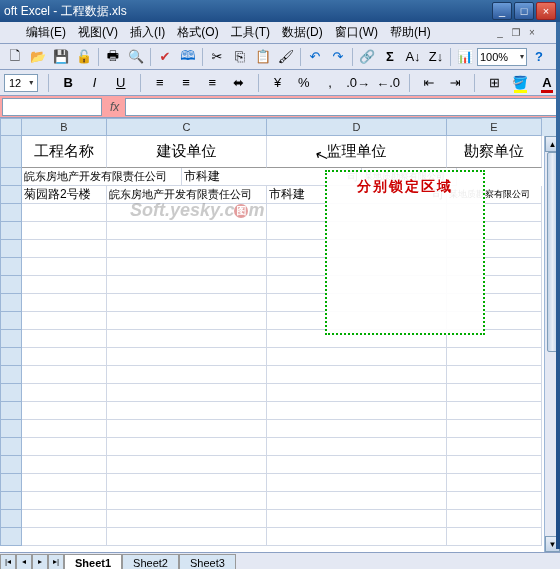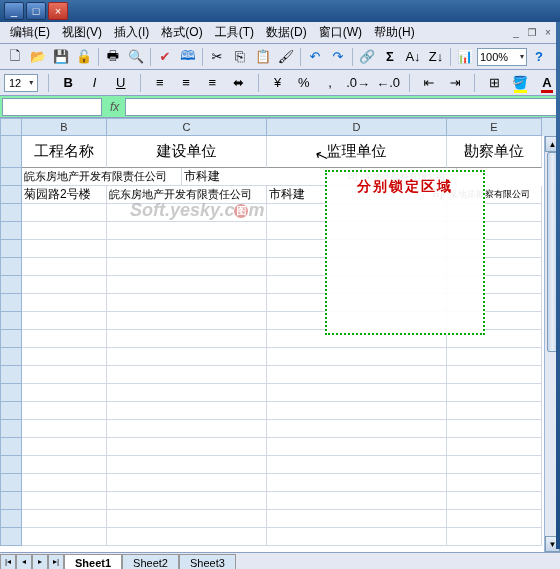--- a/index.html
+++ b/index.html
@@ -4,36 +4,36 @@
 <style>
   * { box-sizing: border-box; margin: 0; padding: 0; }
   body { font-family: "SimSun", Arial, sans-serif; font-size: 12px; background: #ece9d8; overflow: hidden; width: 560px; height: 569px; position: relative; }
   
   .titlebar { background: linear-gradient(#3a6ea5, #1f4d87); height: 22px; display: flex; align-items: center; padding: 0 4px; color: white; }
   .titlebar-text { flex: 1; font-size: 12px; }
   .win-btns { display: flex; gap: 2px; }
   .win-btn { width: 20px; height: 18px; background: linear-gradient(#6a9bd8,#2e5a9c); border: 1px solid #1a3a63; border-radius: 2px; color: white; font-size: 11px; display: flex; align-items: center; justify-content: center; cursor: pointer; }
   .win-btn.close { background: linear-gradient(#e86f5c,#c0392b); border-color: #922; }
   
-  .menubar { background: #e4e8f3; height: 22px; display: flex; align-items: center; padding: 0 4px; border-bottom: 1px solid #8ba0c4; }
+  .menubar { background: #e4e8f3; height: 22px; display: flex; align-items: center; padding: 0 20px; border-bottom: 1px solid #8ba0c4; }
   .menu-item { padding: 2px 6px; cursor: pointer; font-size: 12px; }
   .menu-spacer { flex: 1; }
   .sub-win-btn { width: 16px; height: 14px; font-size: 10px; display:flex; align-items:center; justify-content:center; cursor:pointer; color:#555;}
   
   .toolbar { background: #e4e8f3; height: 26px; display: flex; align-items: center; padding: 0 4px; border-bottom: 1px solid #8ba0c4; gap: 1px; }
   .tb-btn { width: 22px; height: 22px; display: flex; align-items: center; justify-content: center; border: 1px solid transparent; cursor: pointer; font-size: 13px; }
   .tb-sep { width: 1px; height: 18px; background: #a8b8d0; margin: 0 2px; }
   .tb-dd { width: 50px; height: 18px; border: 1px solid #7f9db9; background: white; display: flex; align-items: center; padding: 0 2px; font-size: 11px; }
   .tb-dd::after { content: "▾"; margin-left: auto; font-size: 8px; color: #333; }
   
   .toolbar2 { background: #e4e8f3; height: 26px; display: flex; align-items: center; padding: 0 4px; border-bottom: 1px solid #8ba0c4; gap: 8px; }
   .fontsize-dd { width: 40px; height: 18px; border: 1px solid #7f9db9; background: white; display: flex; align-items: center; padding: 0 4px; font-size: 11px; }
   .fontsize-dd::after { content: "▾"; margin-left: auto; font-size: 8px; color:#333;}
   
-  .formula-bar { background: #86efac; height: 22px; display: flex; align-items: center; border-bottom: 1px solid #8ba0c4; }
+  .formula-bar { background: #fca5a5; height: 22px; display: flex; align-items: center; border-bottom: 1px solid #8ba0c4; }
   .name-box { width: 100px; height: 18px; border: 1px solid #7f9db9; background: white; margin: 0 2px; }
   .fx-label { padding: 0 6px; font-style: italic; color: #555; }
   .formula-input { flex: 1; height: 18px; border: 1px solid #7f9db9; background: white; margin-right: 2px; }
   
   .grid-area { position: relative; background: white; height: 434px; overflow: hidden; }
   .col-headers { display: flex; height: 18px; background: #d6e5f3; position: relative; }
   .corner { width: 22px; height: 18px; background: #d6e5f3; border: 1px solid #9cb6d6; }
   .col-h { height: 18px; background: #d6e5f3; border: 1px solid #9cb6d6; border-left: none; display: flex; align-items: center; justify-content: center; font-size: 11px; color:#333; }
   .col-B { width: 85px; } .col-C { width: 160px; } .col-D { width: 180px; } .col-E { width: 95px; }
   
@@ -61,20 +61,21 @@
   .tab-nav { width: 16px; height: 16px; border: 1px solid #999; display: flex; align-items:center; justify-content:center; font-size:8px; background:#d6e5f3; cursor:pointer;}
   .sheet-tab { padding: 2px 10px; border: 1px solid #999; border-bottom: none; background: #d6e5f3; font-size: 11px; cursor: pointer; position:relative; top:1px;}
   .sheet-tab.active { background: white; font-weight: bold; }
   
   .right-strip { position: absolute; right:0; top:22px; bottom:20px; width:4px; background: linear-gradient(#3a6ea5,#1f4d87); }
 </style>
 </head>
 <body>
 
 <div class="titlebar">
+  <span class="titlebar-text">oft Excel - 工程数据.xls</span>
   <div class="win-btns">
     <div class="win-btn">_</div>
     <div class="win-btn">□</div>
     <div class="win-btn close">×</div>
   </div>
 </div>
 
 <div class="menubar">
   <div class="menu-item">编辑(E)</div>
   <div class="menu-item">视图(V)</div>

